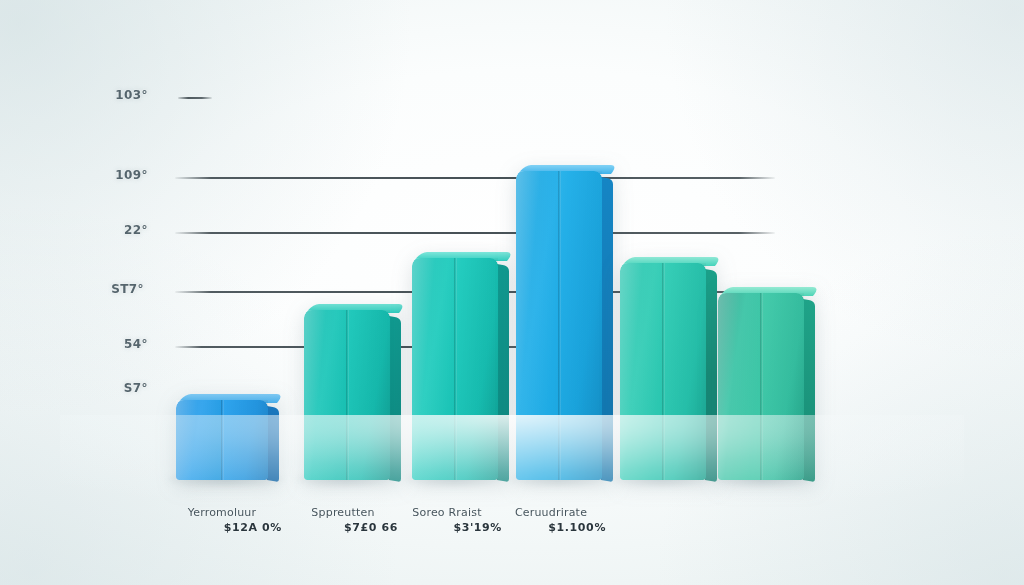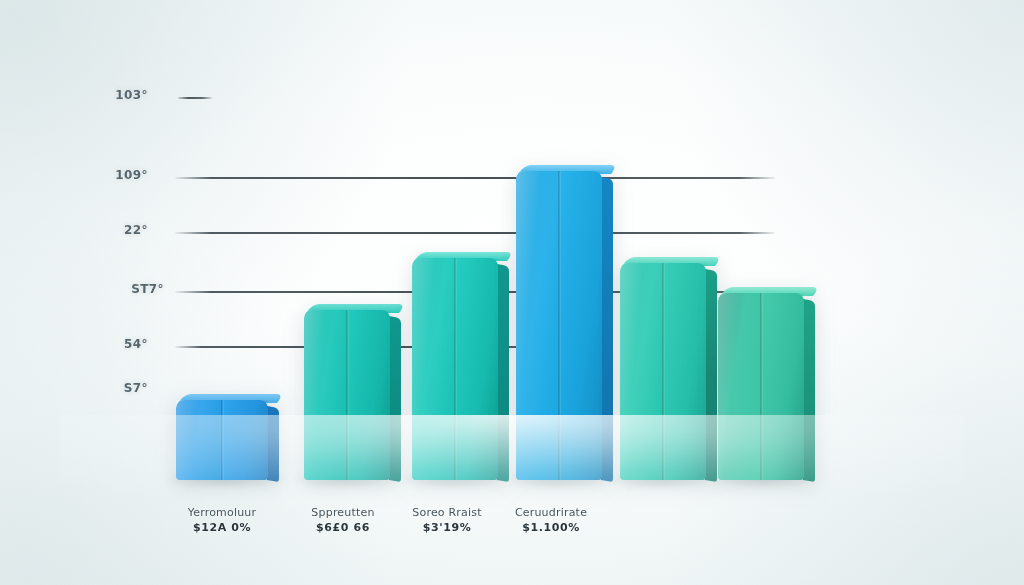--- a/index.html
+++ b/index.html
@@ -99,38 +99,38 @@
   
   .xlabel{
     position:absolute;top:492px;text-align:center;
     font-size:11px;line-height:15px;font-weight:700;
     color:#3c4a52;letter-spacing:.2px;
     text-shadow:0 0 2px rgba(255,255,255,.95);
     filter:blur(.28px);
     white-space:nowrap;
   }
   .xlabel .name{display:block;font-weight:400;color:#46555d;margin-top:13px;}
-  .xlabel .value{display:block;font-weight:800;color:#2a363d;letter-spacing:.6px;}
+  .xlabel .value{display:block;font-weight:800;color:#2a363d;letter-spacing:.6px;text-align:right;}
 </style>
 </head>
 <body>
 
 <div id="stage">
   <div class="plot">
 
     <div class="gridline short" style="left:178px;width:34px;top:97px;"></div>
     <div class="gridline" style="left:175px;width:600px;top:177px;"></div>
     <div class="gridline" style="left:175px;width:600px;top:232px;"></div>
     <div class="gridline" style="left:175px;width:600px;top:291px;"></div>
     <div class="gridline" style="left:175px;width:438px;top:346px;"></div>
 
     <div class="ylabel" style="left:86px;top:88px;width:62px;">103°</div>
     <div class="ylabel" style="left:86px;top:168px;width:62px;">109°</div>
     <div class="ylabel" style="left:86px;top:223px;width:62px;">22°</div>
-    <div class="ylabel" style="left:96px;top:282px;width:68px;">ST7°</div>
+    <div class="ylabel" style="left:76px;top:282px;width:68px;">ST7°</div>
     <div class="ylabel" style="left:86px;top:337px;width:62px;">54°</div>
     <div class="ylabel" style="left:86px;top:381px;width:62px;">S7°</div>
 
     <div class="groundshadow" style="left:168px;width:116px;"></div>
     <div class="groundshadow" style="left:296px;width:100px;"></div>
     <div class="groundshadow" style="left:404px;width:100px;"></div>
     <div class="groundshadow" style="left:508px;width:100px;"></div>
     <div class="groundshadow" style="left:612px;width:100px;"></div>
     <div class="groundshadow" style="left:712px;width:100px;"></div>
 
@@ -201,21 +201,21 @@
     </div>
 
     <div class="tableglow"></div>
 
     <div class="xlabel" style="left:162px;width:120px;">
       <span class="name">Yerromoluur</span>
       <span class="value">$12A 0%</span>
     </div>
     <div class="xlabel" style="left:288px;width:110px;">
       <span class="name">Sppreutten</span>
-      <span class="value">$6£0 66</span>
+      <span class="value">$7£0 66</span>
     </div>
     <div class="xlabel" style="left:392px;width:110px;">
       <span class="name">Soreo Rraist</span>
       <span class="value">$3'19%</span>
     </div>
     <div class="xlabel" style="left:496px;width:110px;">
       <span class="name">Ceruudrirate</span>
       <span class="value">$1.100%</span>
     </div>
 

